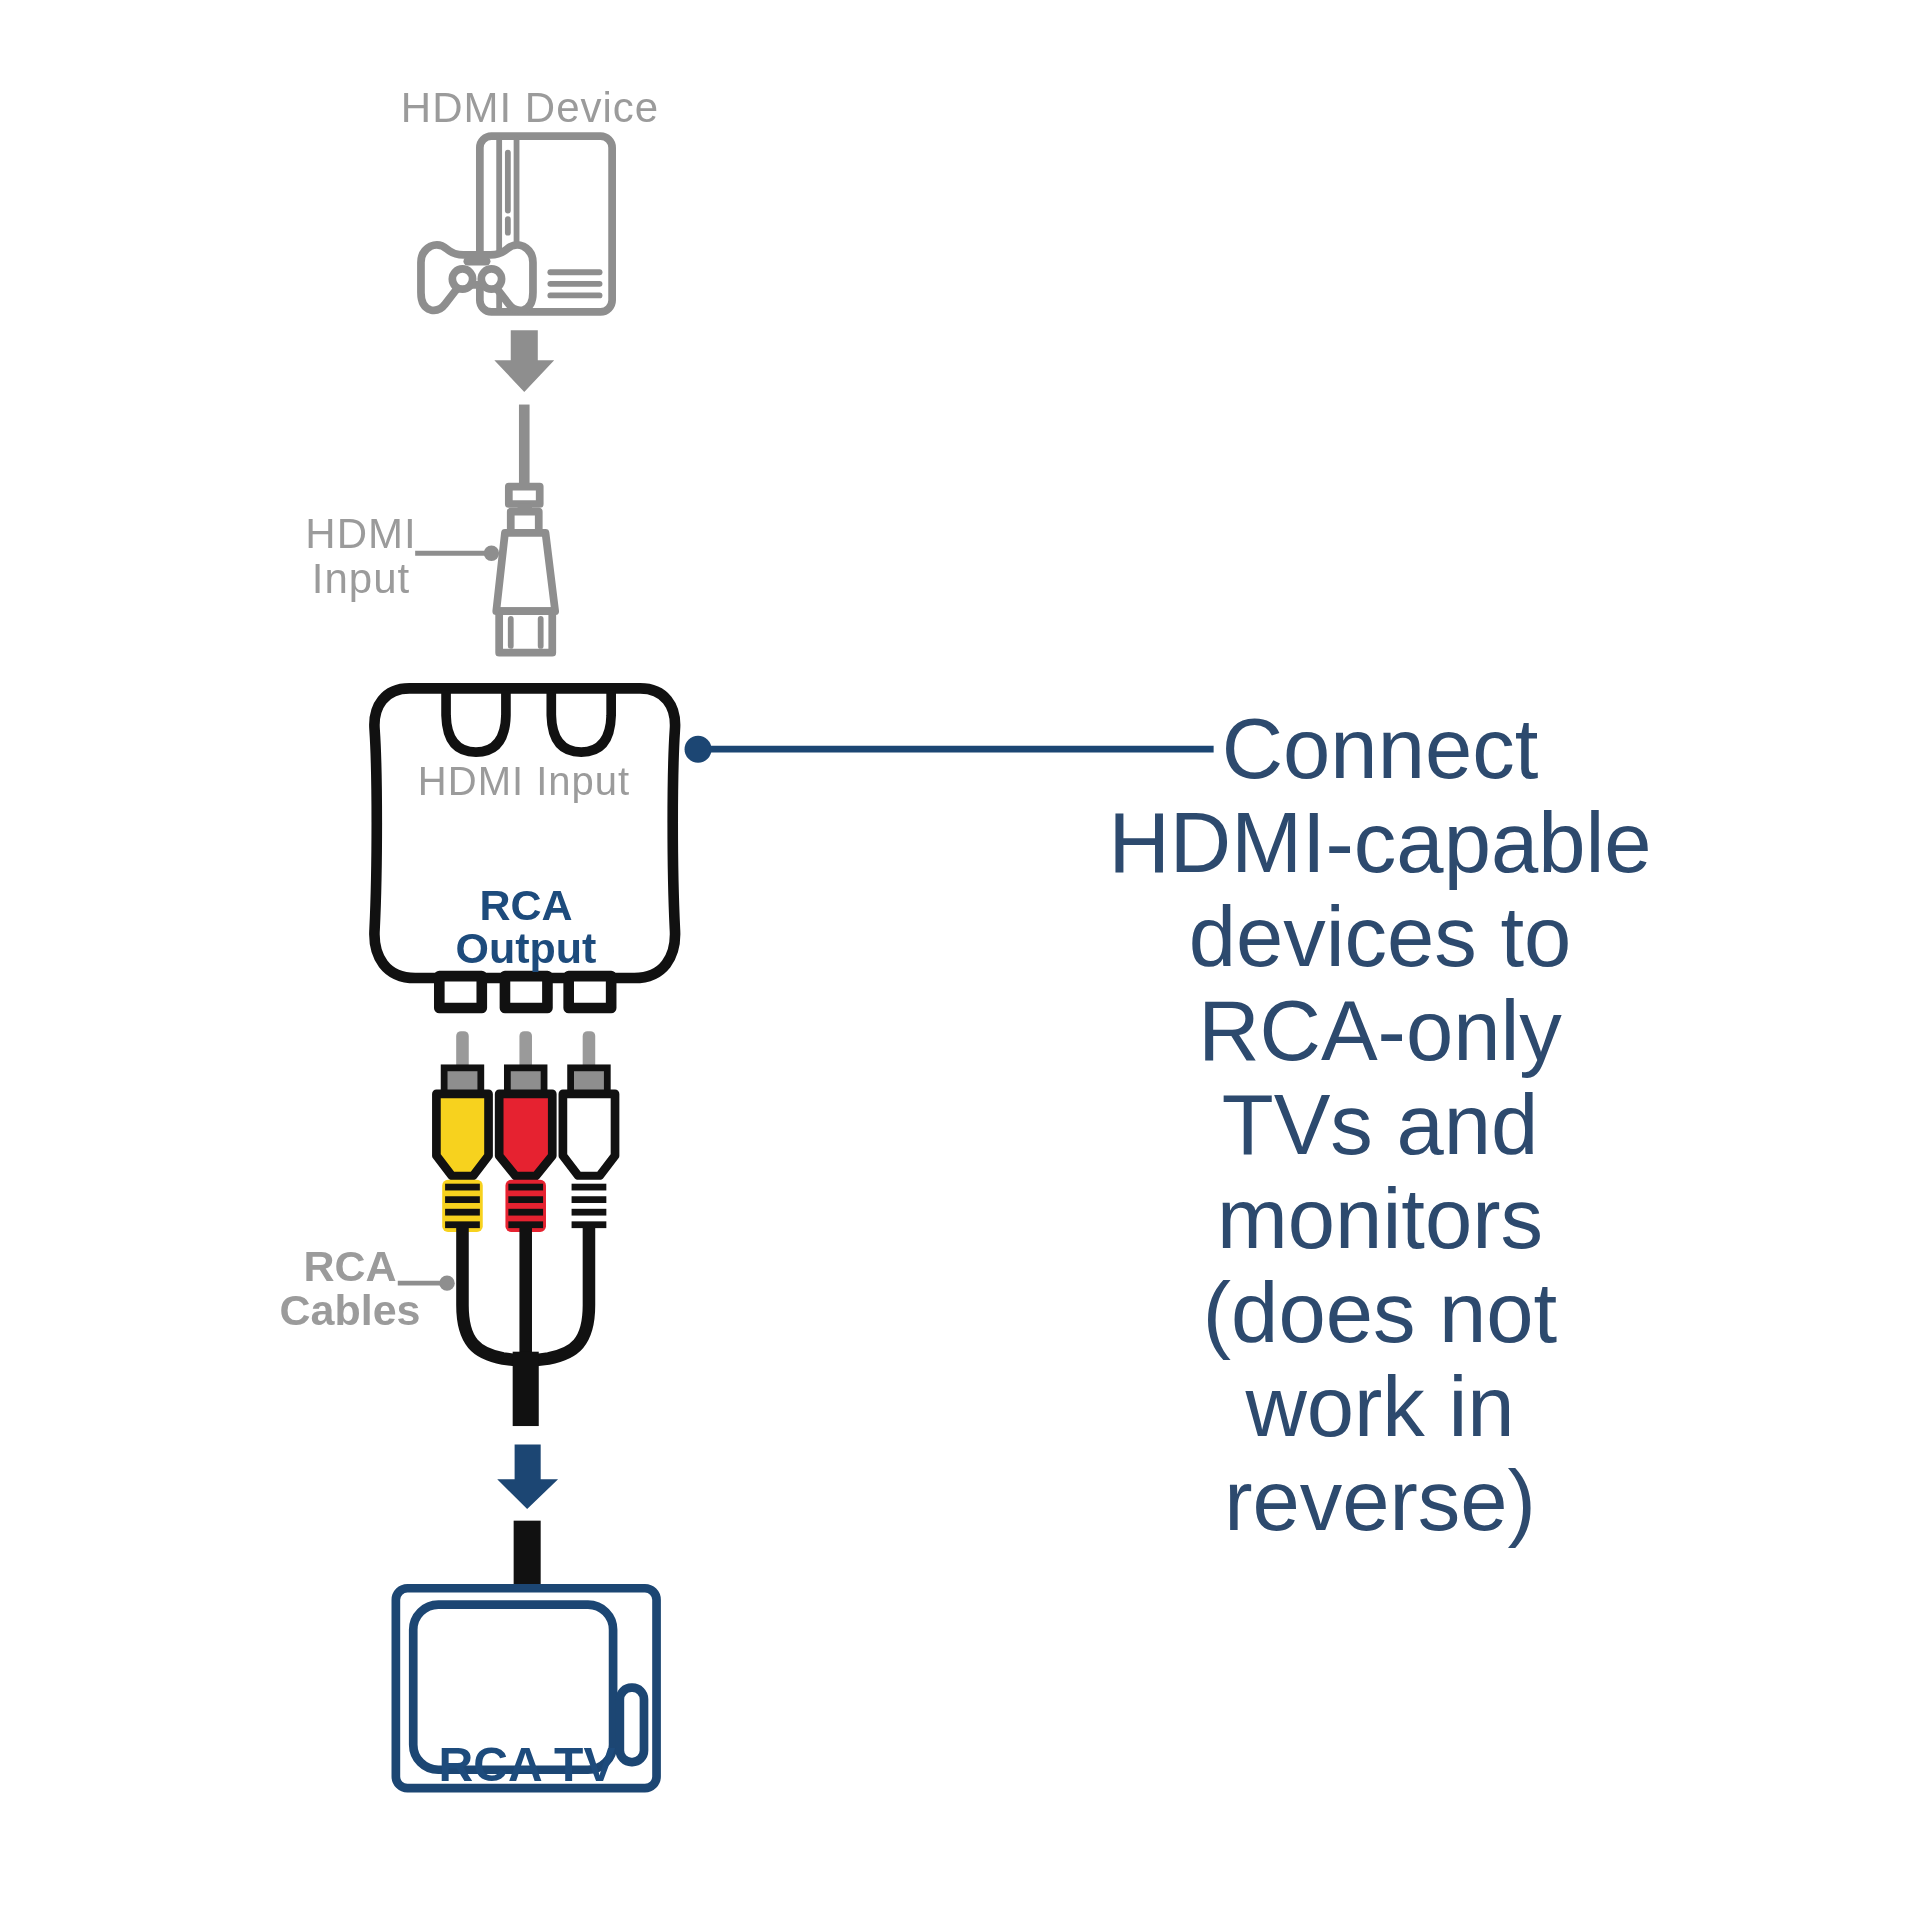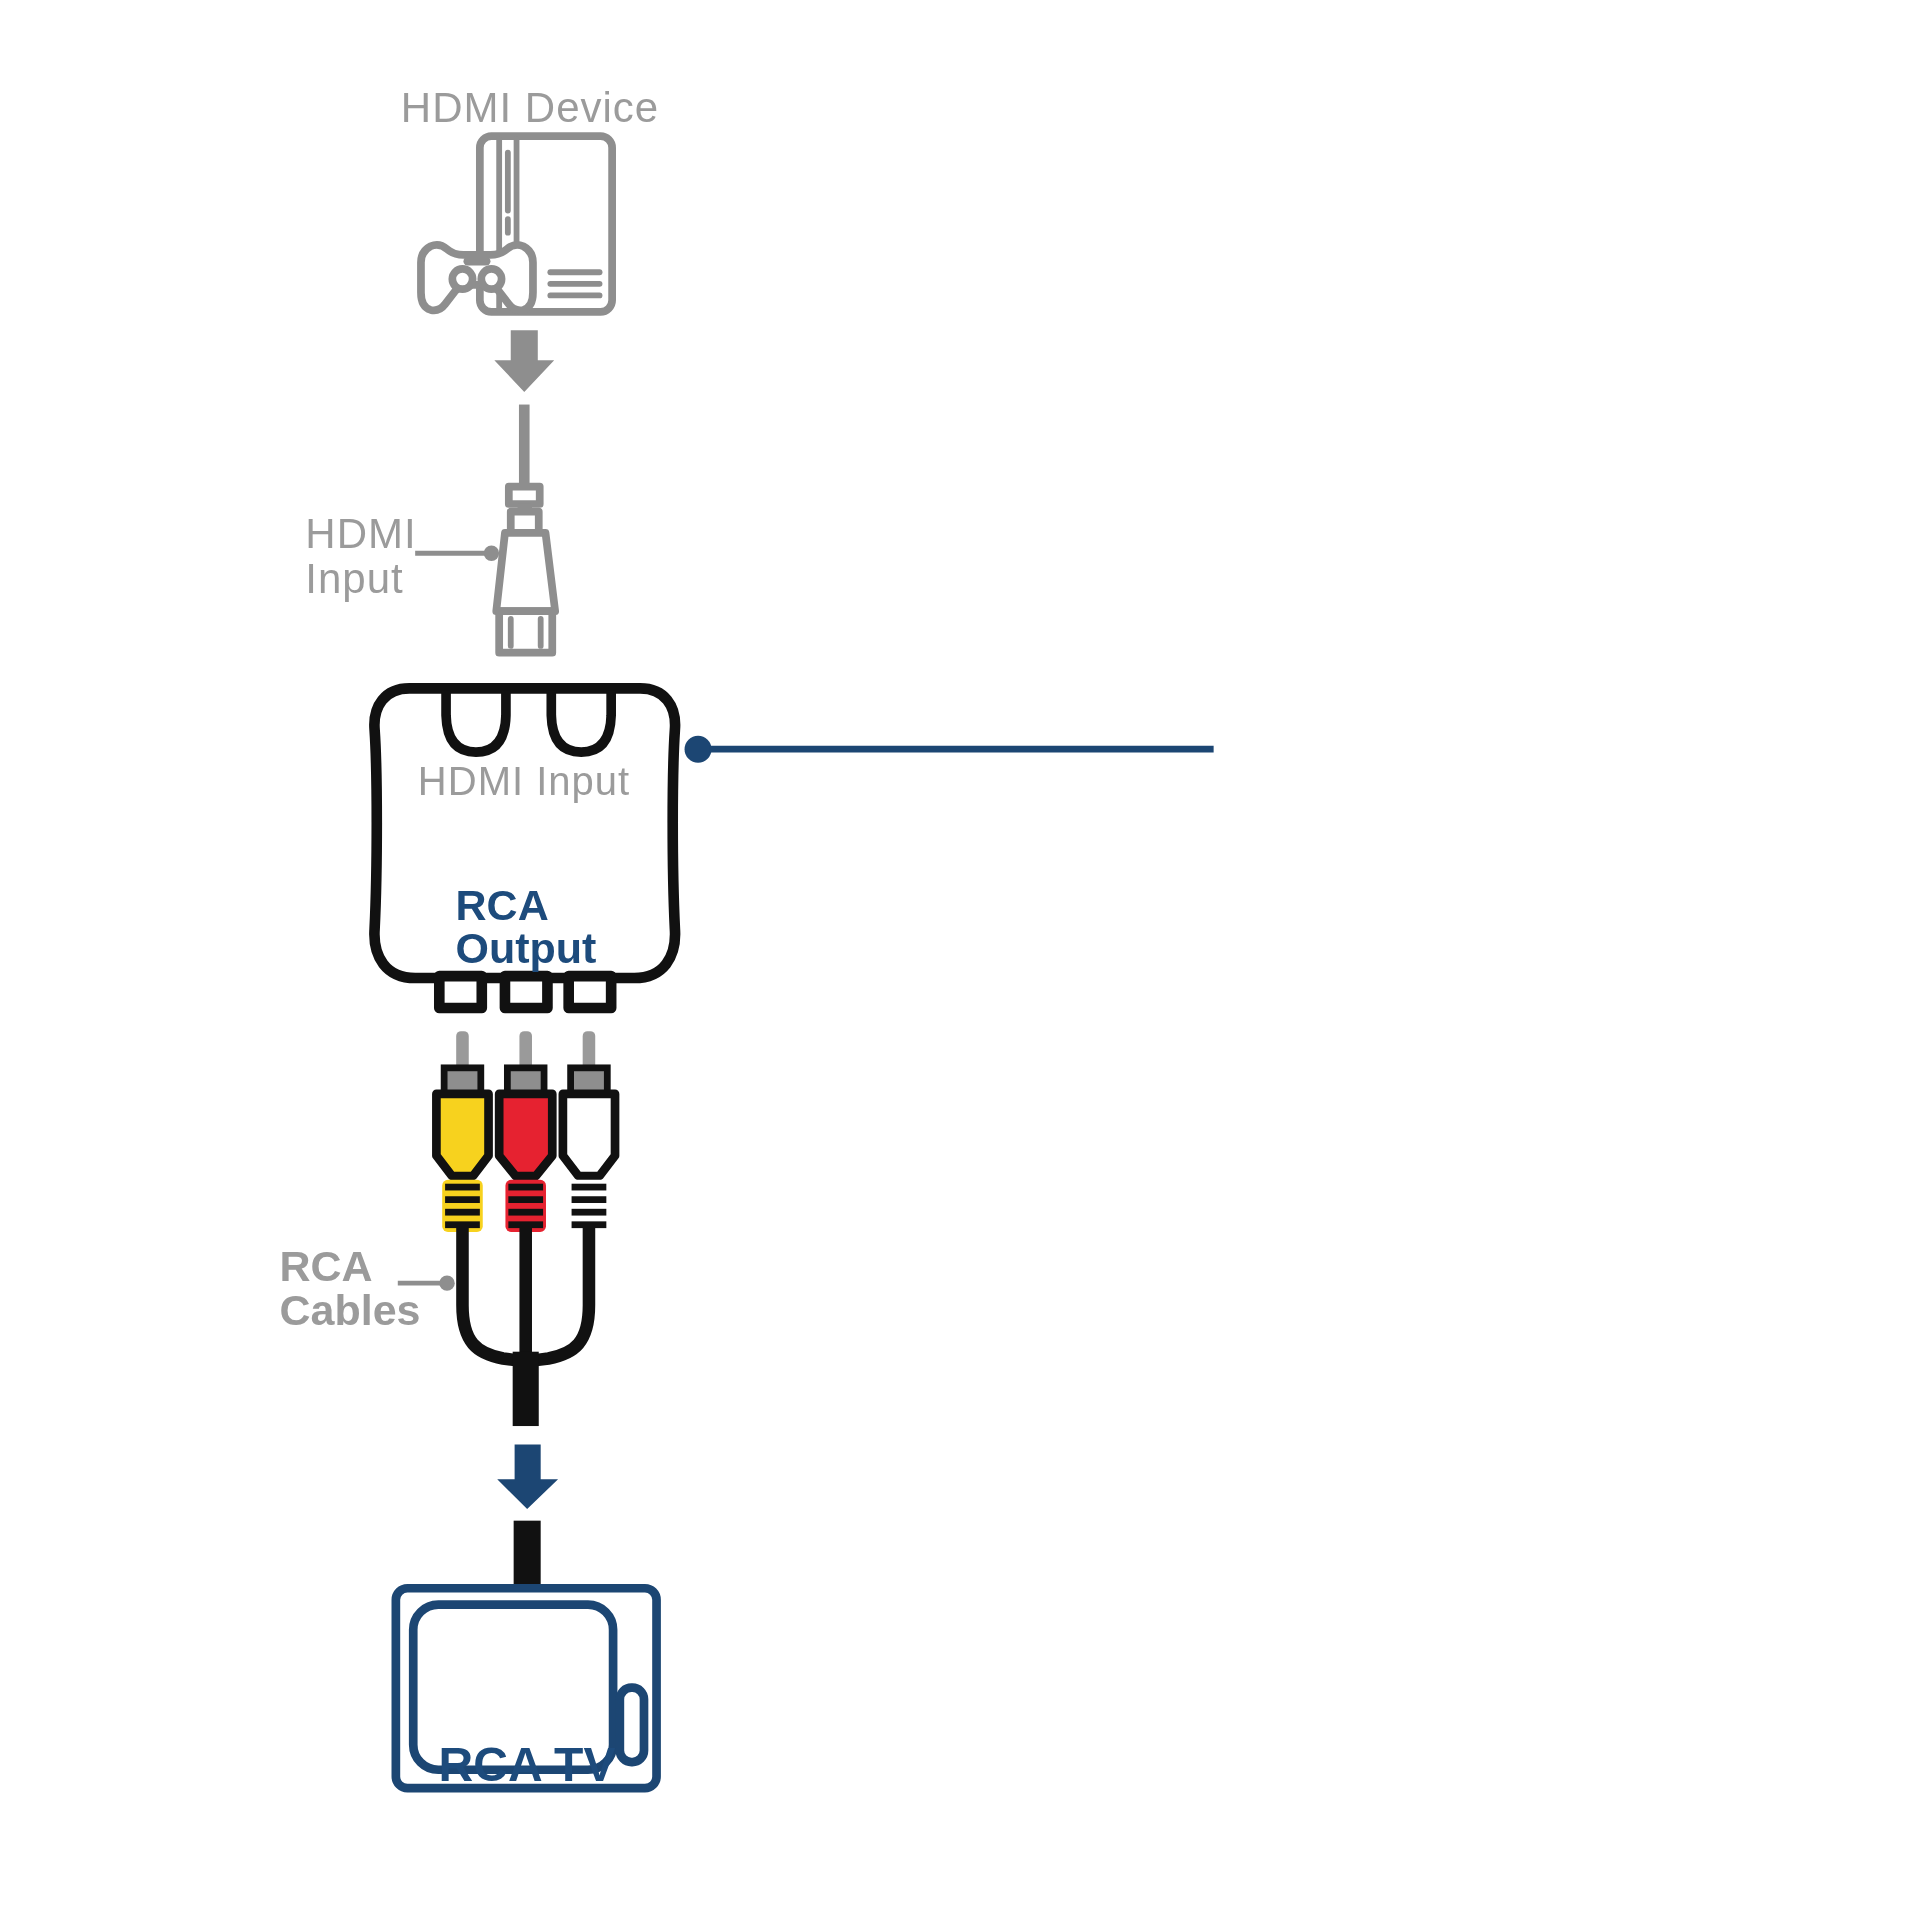--- a/index.html
+++ b/index.html
@@ -19,21 +19,21 @@
   .fg{fill:var(--gray-icon);stroke:none;}
   .sb{stroke:var(--black);fill:#fff;stroke-width:11;stroke-linejoin:round;}
   .fb{fill:var(--black);stroke:none;}
   .cable{stroke:var(--black);fill:none;stroke-width:13;}
   .sn{stroke:var(--navy);fill:#fff;stroke-width:9;stroke-linejoin:round;}
   .fn{fill:var(--navy);stroke:none;}
   .leader-n{stroke:var(--navy);stroke-width:7;}
   .leader-g{stroke:var(--gray-icon);stroke-width:5;}
 
   
-  .lbl{position:absolute;transform:translateX(-50%);white-space:pre-line;text-align:left;}
+  .lbl{position:absolute;transform:translateX(-50%);white-space:pre-line;text-align:center;}
   .lbl-gray{color:var(--gray-text);font-size:42px;line-height:45px;letter-spacing:1px;}
   .lbl-gray-bold{color:var(--gray-text);font-size:43px;line-height:44px;font-weight:bold;}
   .lbl-navy-bold{color:var(--navy-bold);font-size:43px;line-height:43px;font-weight:bold;}
   .annotation{position:absolute;transform:translateX(-50%);white-space:pre-line;text-align:center;
       color:var(--navy-text);font-size:85px;line-height:94px;font-weight:300;}
 </style>
 </head>
 <body>
 
 <div class="canvas">
@@ -148,15 +148,21 @@
   <div class="lbl lbl-gray" style="left:530px;top:85px;">HDMI Device</div>
   <div class="lbl lbl-gray" style="left:361px;top:511px;">HDMI
 Input</div>
   <div class="lbl lbl-gray" style="left:524px;top:759px;font-size:40px;">HDMI Input</div>
   <div class="lbl lbl-navy-bold" style="left:526px;top:884px;">RCA
 Output</div>
   <div class="lbl lbl-gray-bold" style="left:350px;top:1244px;">RCA
 Cables</div>
   <div class="lbl lbl-navy-bold" style="left:527px;top:1743px;font-size:48px;">RCA TV</div>
 
+  <div class="annotation" style="left:1380px;top:702px;">Connect
+HDMI-capable
+devices to RCA-only
+TVs and monitors
+(does not work in
+reverse)</div>
 
 </div>
 
 
 </body></html>

